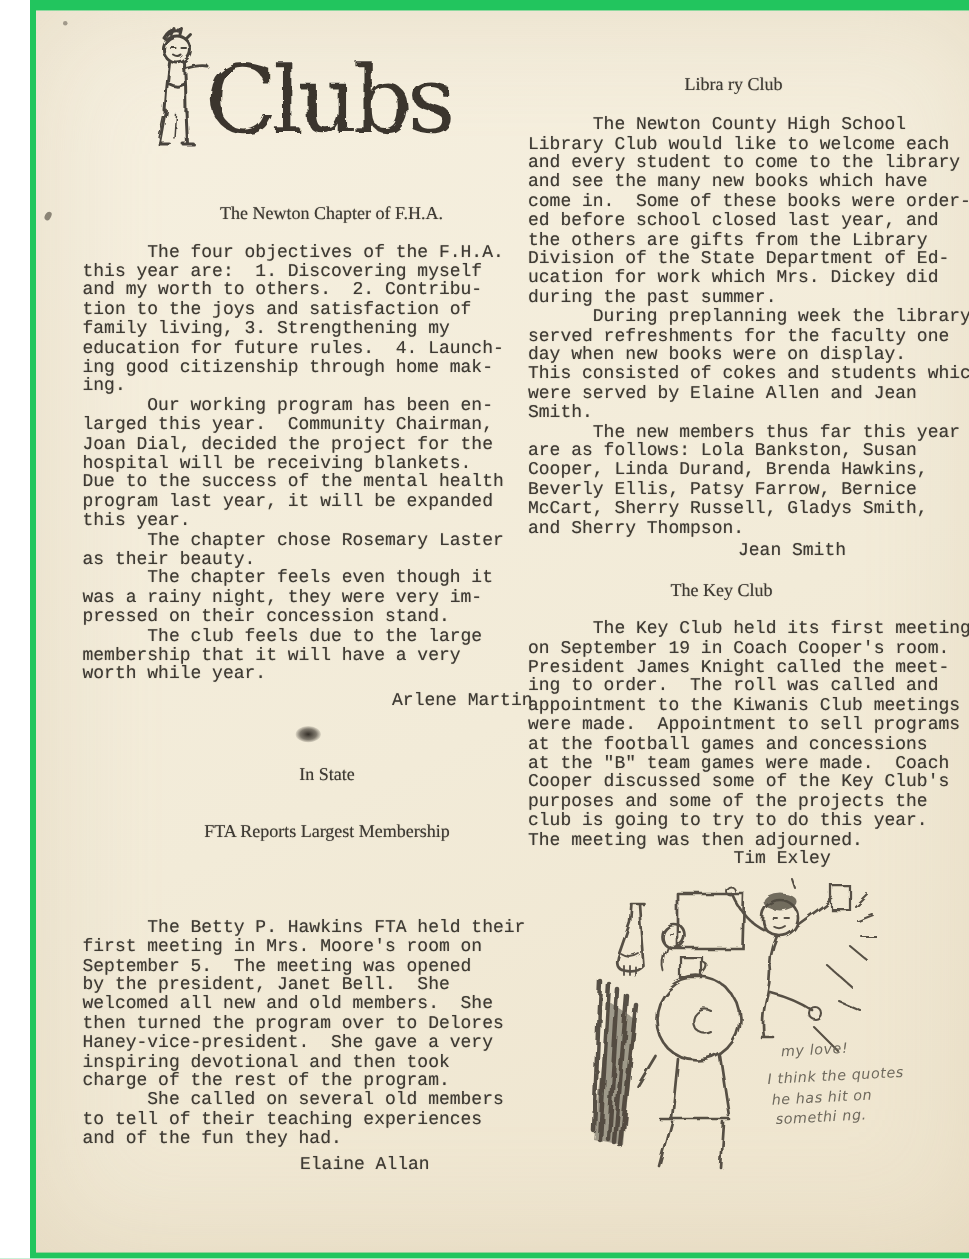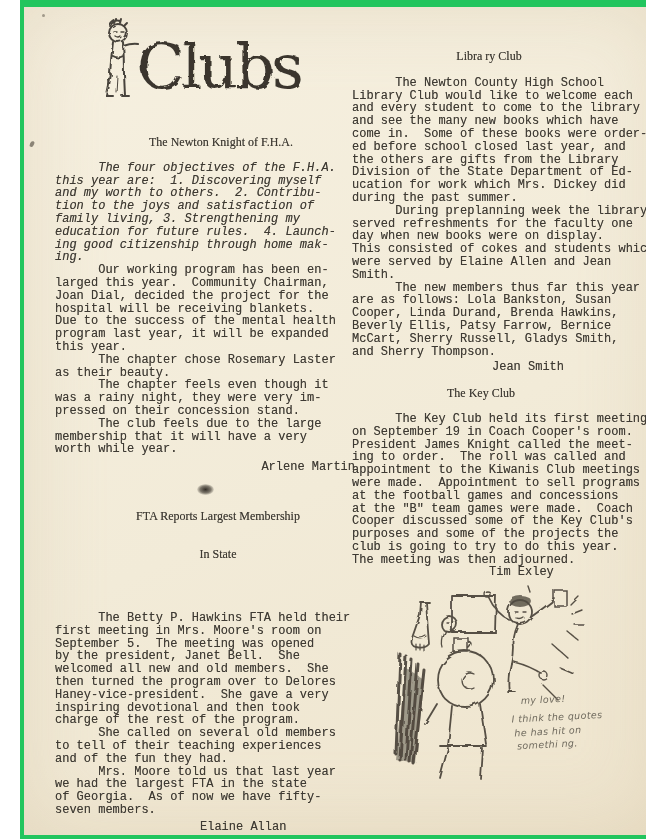--- a/index.html
+++ b/index.html
@@ -11,21 +11,21 @@
   .col{position:absolute;top:0;}
   .col-left{left:35px;width:300px;}
   .col-right{left:332px;width:306px;}
   .para{margin:0;white-space:pre;font-size:12px;line-height:12.8px;
         text-shadow:0 0 0.6px rgba(62,58,51,0.55);}
   .head{margin:0;font-size:12px;line-height:12.8px;font-weight:normal;text-align:center;
         white-space:pre;text-shadow:0 0 0.6px rgba(62,58,51,0.6);font-family:Liberation Serif, serif;}
   .byline{font-size:12px;line-height:12.8px;text-shadow:0 0 0.6px rgba(62,58,51,0.55);}
   .logo-wrap{margin:16px 0 0 42px;width:210px;height:92px;}
   .head-fha{margin-top:28px;padding-left:32px;}
-  .p-first{margin-top:13px;font-style:italic;}
+  .p-first{margin-top:13px;}
   .byline-fha{margin-top:5px;padding-left:143px;text-align:right;}
   .head-fta{margin-top:10px;padding-left:26px;position:relative;}
   .smudge{position:absolute;left:142px;top:0px;width:17px;height:11px;border-radius:50%;
           background:radial-gradient(ellipse at center,rgba(32,27,21,0.9) 0%,rgba(32,27,21,0.55) 45%,rgba(32,27,21,0) 75%);}
   .p-gap{margin-top:13px;}
   .byline-fta{margin-top:4px;padding-left:145px;}
   .head-lib{margin-top:50px;padding-right:32px;}
   .p-lib-first{margin-top:14px;}
   .byline-lib{margin-top:3px;padding-left:140px;}
   .head-key{margin-top:13px;padding-right:48px;}
@@ -62,21 +62,21 @@
           <path d="M17 16 h3 M24 16 h3 M19 21 q3 2 5 0" stroke-width="1.4"></path>
           <path d="M16 26 q-2 16 -3 32 M26 26 q1 16 1 32 M16 40 q5 3 10 0"></path>
           <path d="M26 30 q9 -3 15 -2"></path>
           <path d="M14 58 l-4 22 M27 58 l1 22 M9 80 h7 M25 80 h7"></path>
           <path d="M12 62 l-3 14 M20 60 l-1 16" stroke-width="1"></path>
         </g>
         <text x="40" y="72" font-family="DejaVu Serif, serif" font-size="62" letter-spacing="-3" fill="#241f19" opacity="0.88" filter="url(#rough1)">Clubs</text>
       </svg>
     </div>
 
-    <h2 class="head head-fha">The Newton Knight of F.H.A.</h2>
+    <h2 class="head head-fha">The Newton Chapter of F.H.A.</h2>
     <p class="para p-first">      The four objectives of the F.H.A.
 this year are:  1. Discovering myself
 and my worth to others.  2. Contribu-
 tion to the joys and satisfaction of
 family living, 3. Strengthening my
 education for future rules.  4. Launch-
 ing good citizenship through home mak-
 ing.</p>
     <p class="para">      Our working program has been en-
 larged this year.  Community Chairman,
@@ -89,40 +89,36 @@
 as their beauty.</p>
     <p class="para">      The chapter feels even though it
 was a rainy night, they were very im-
 pressed on their concession stand.</p>
     <p class="para">      The club feels due to the large
 membership that it will have a very
 worth while year.</p>
     <div class="byline byline-fha">Arlene Martin</div>
 
     <div class="head head-fta">
+      <div>In State</div>
       <div>FTA Reports Largest Membership</div>
-      <div>In State</div>
       <span class="smudge"></span>
     </div>
     <p class="para p-gap">      The Betty P. Hawkins FTA held their
 first meeting in Mrs. Moore's room on
 September 5.  The meeting was opened
 by the president, Janet Bell.  She
 welcomed all new and old members.  She
 then turned the program over to Delores
 Haney-vice-president.  She gave a very
 inspiring devotional and then took
 charge of the rest of the program.</p>
     <p class="para">      She called on several old members
 to tell of their teaching experiences
 and of the fun they had.</p>
-    <p class="para">      Mrs. Moore told us that last year
-we had the largest FTA in the state
-of Georgia.  As of now we have fifty-
-seven members.</p>
     <div class="byline byline-fta">Elaine Allan</div>
   </div>
 
   <div class="col col-right">
     <h2 class="head head-lib">Libra ry Club</h2>
     <p class="para p-lib-first">      The Newton County High School
 Library Club would like to welcome each
 and every student to come to the library
 and see the many new books which have
 come in.  Some of these books were order-

